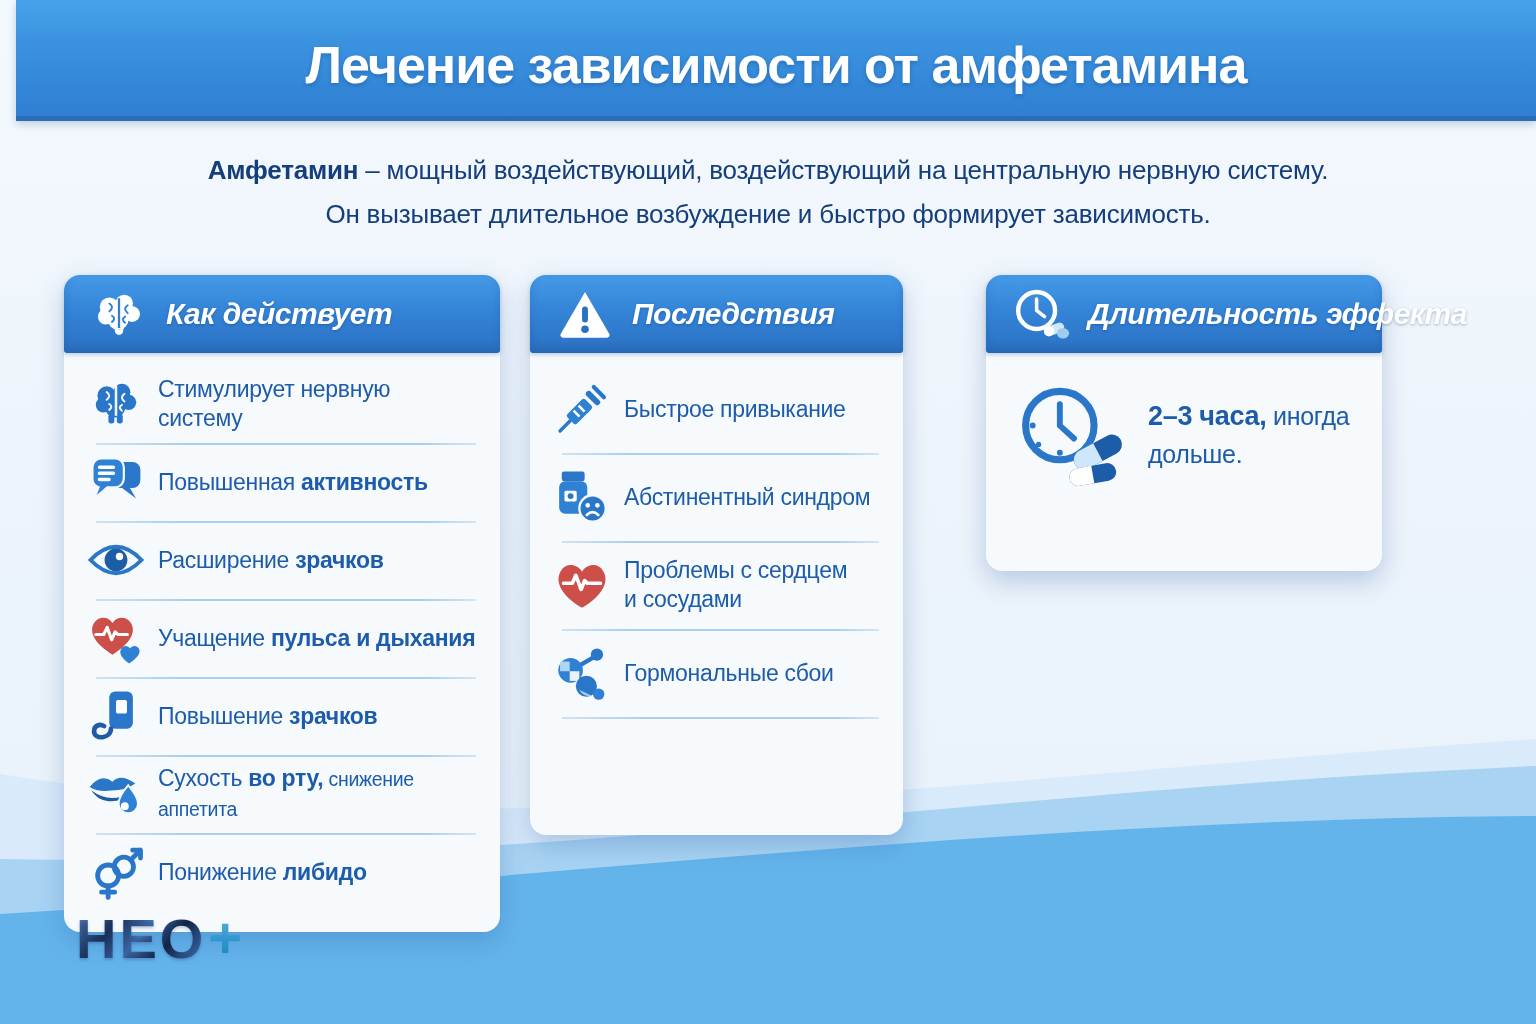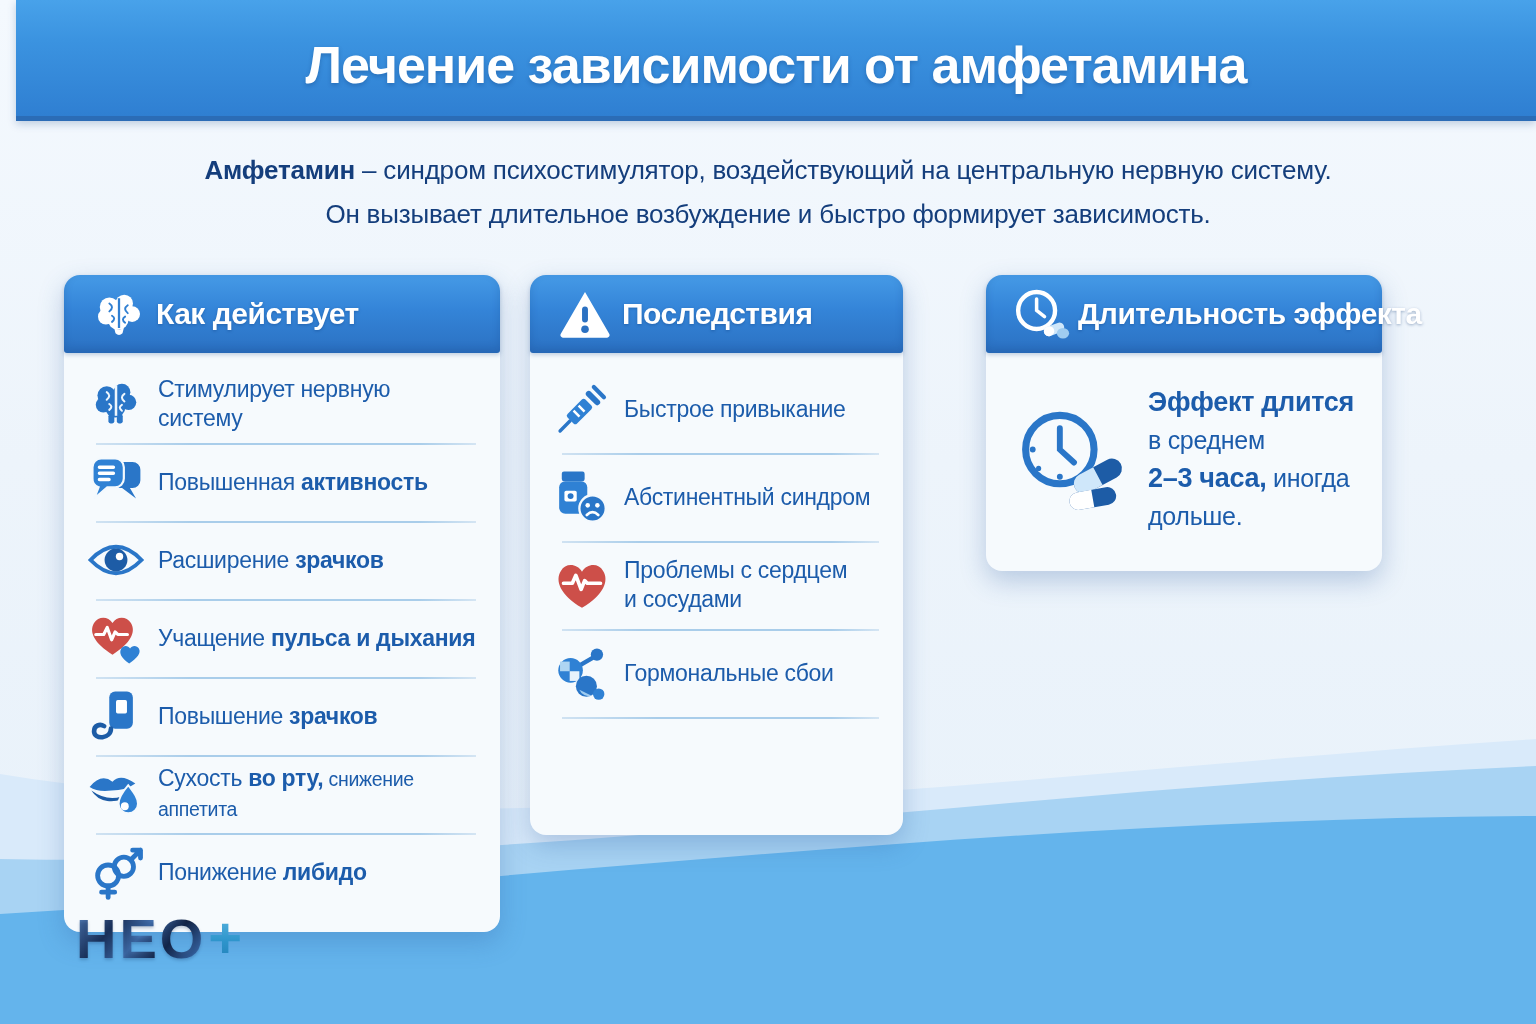--- a/index.html
+++ b/index.html
@@ -32,22 +32,23 @@
   .card{
     position:absolute;z-index:2;background:#f6fafd;border-radius:16px;
     box-shadow:0 10px 26px rgba(45,95,160,.28);
   }
   .card--how{left:64px;top:275px;width:436px;height:657px;}
   .card--consequences{left:530px;top:275px;width:373px;height:560px;}
   .card--duration{left:986px;top:275px;width:396px;height:296px;}
   .card-header{
     height:78px;border-radius:16px 16px 3px 3px;
     background:linear-gradient(180deg,#459ae6 0%,#3484d8 45%,#2b71c2 100%);
-    display:flex;align-items:center;gap:8px;padding:0 16px 0 26px;
+    display:flex;align-items:center;gap:18px;padding:0 16px 0 26px;
     box-shadow:inset 0 -4px 8px rgba(10,50,110,.18), 0 2px 4px rgba(30,80,140,.25);
+    font-style:italic;
   }
   .card-header-title{
     color:#fff;font-size:30px;font-weight:bold;letter-spacing:-0.5px;
     text-shadow:0 1px 3px rgba(10,50,110,.35);white-space:nowrap;
   }
   .hicon{width:58px;height:58px;flex:0 0 58px;display:flex;align-items:center;justify-content:center;}
   .card-items{padding:12px 20px 0 20px;}
   .item{position:relative;display:flex;align-items:center;height:78px;}
   .card--consequences .item{height:88px;}
   .item+.item::before{
@@ -93,21 +94,21 @@
     <path d="M0,80 C500,160 1000,80 1536,45 L1536,330 L0,330 Z" fill="#d9eafa"></path>
     <path d="M0,165 C520,175 1000,95 1536,72 L1536,330 L0,330 Z" fill="#a8d3f3"></path>
     <path d="M0,220 C500,190 1000,125 1536,122 L1536,330 L0,330 Z" fill="#64b4ec"></path>
   </svg>
 
   <div class="banner">
     <div class="banner-title">Лечение зависимости от амфетамина</div>
   </div>
 
   <div class="intro">
-    <div><span class="b">Амфетамин</span><span> – синдром психостимулятор, воздействующий на центральную нервную систему.</span></div>
+    <div><span class="b">Амфетамин</span><span> – мощный воздействующий, воздействующий на центральную нервную систему.</span></div>
     <div>Он вызывает длительное возбуждение и быстро формирует зависимость.</div>
   </div>
 
   <div class="card card--how">
     <div class="card-header">
       <span class="hicon">
           <svg width="56" height="50" viewBox="0 0 64 56">
             <g fill="#ffffff">
               <circle cx="21" cy="20" r="11"></circle>
               <circle cx="38" cy="16" r="10"></circle>
@@ -302,21 +303,20 @@
               <rect x="48" y="50" width="44" height="17" rx="8.5" fill="#1d5ca6"></rect>
               <path d="M70 50 h-13.5 a8.5 8.5 0 0 0 0 17 H70 Z" fill="#cfe7fa"></path>
             </g>
             <g transform="rotate(-10 66 78)">
               <rect x="46" y="70" width="40" height="15" rx="7.5" fill="#1d5ca6"></rect>
               <path d="M66 70 h-12.5 a7.5 7.5 0 0 0 0 15 H66 Z" fill="#ffffff"></path>
             </g>
           </svg>
         </span>
       <div class="duration-text">
-        <div><span class="b">Эффект длится</span><span> в среднем</span></div>
         <div><span class="b">2–3 часа,</span><span> иногда дольше.</span></div>
       </div>
     </div>
   </div>
 
   <div class="logo">
     <span class="logo-main">НЕО</span>
     <span class="logo-plus">+</span>
   </div>
 

